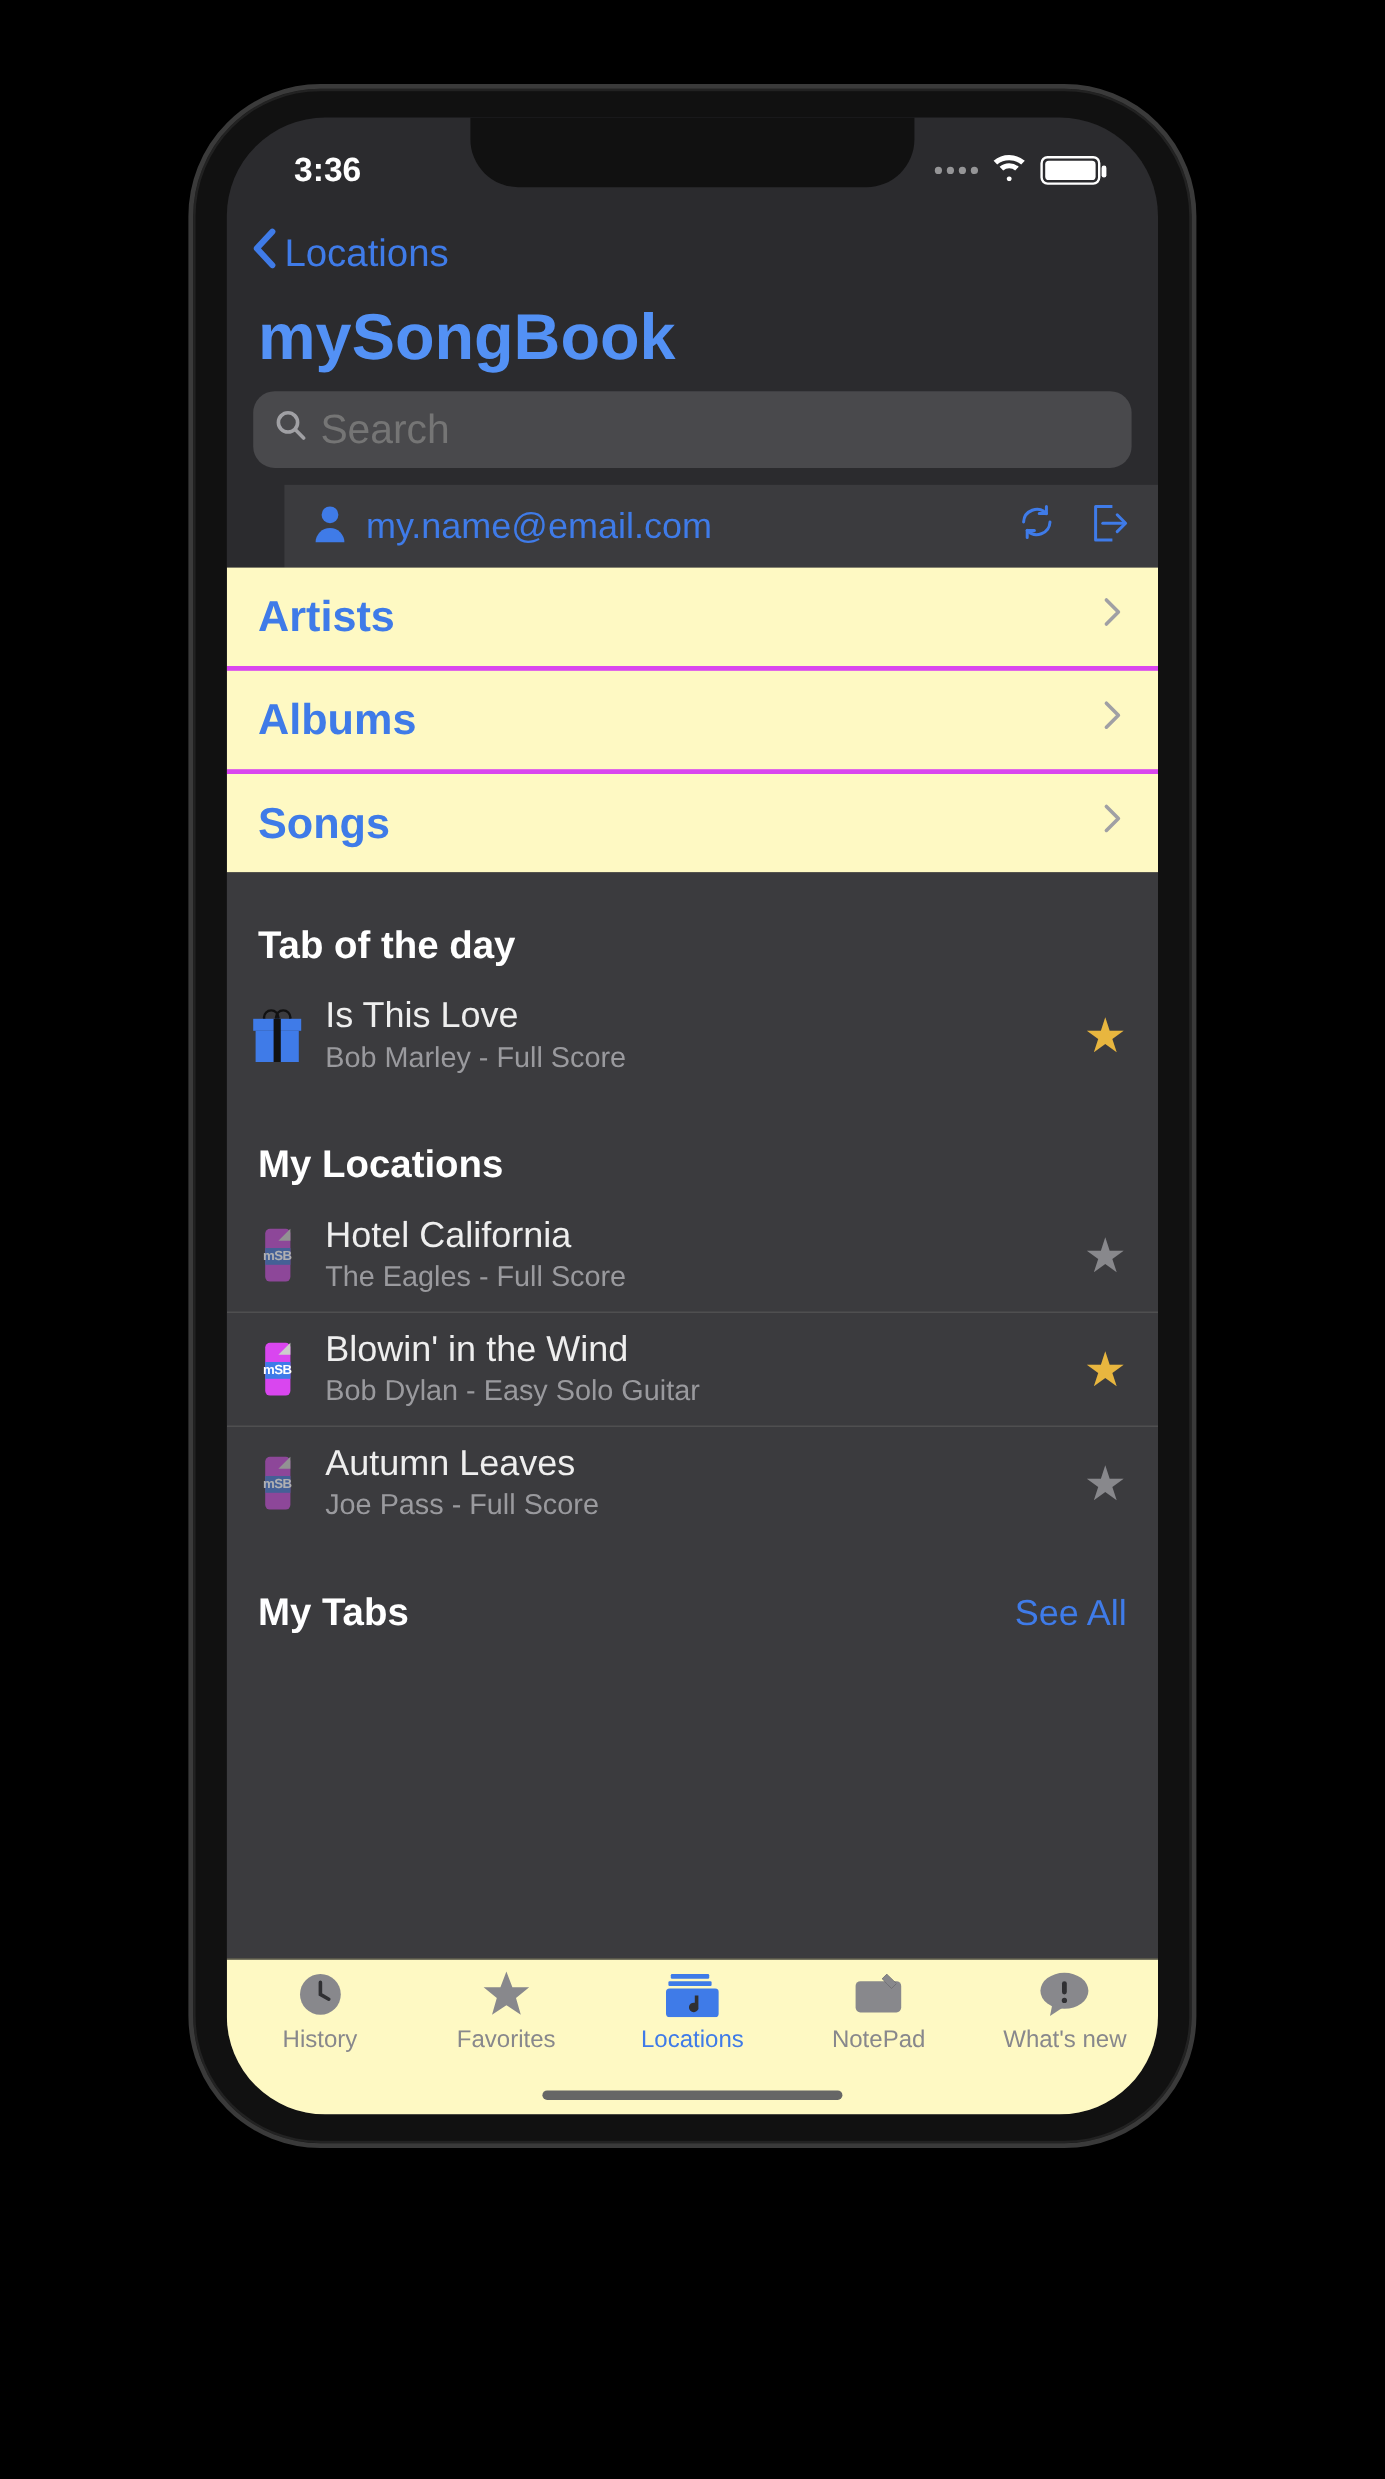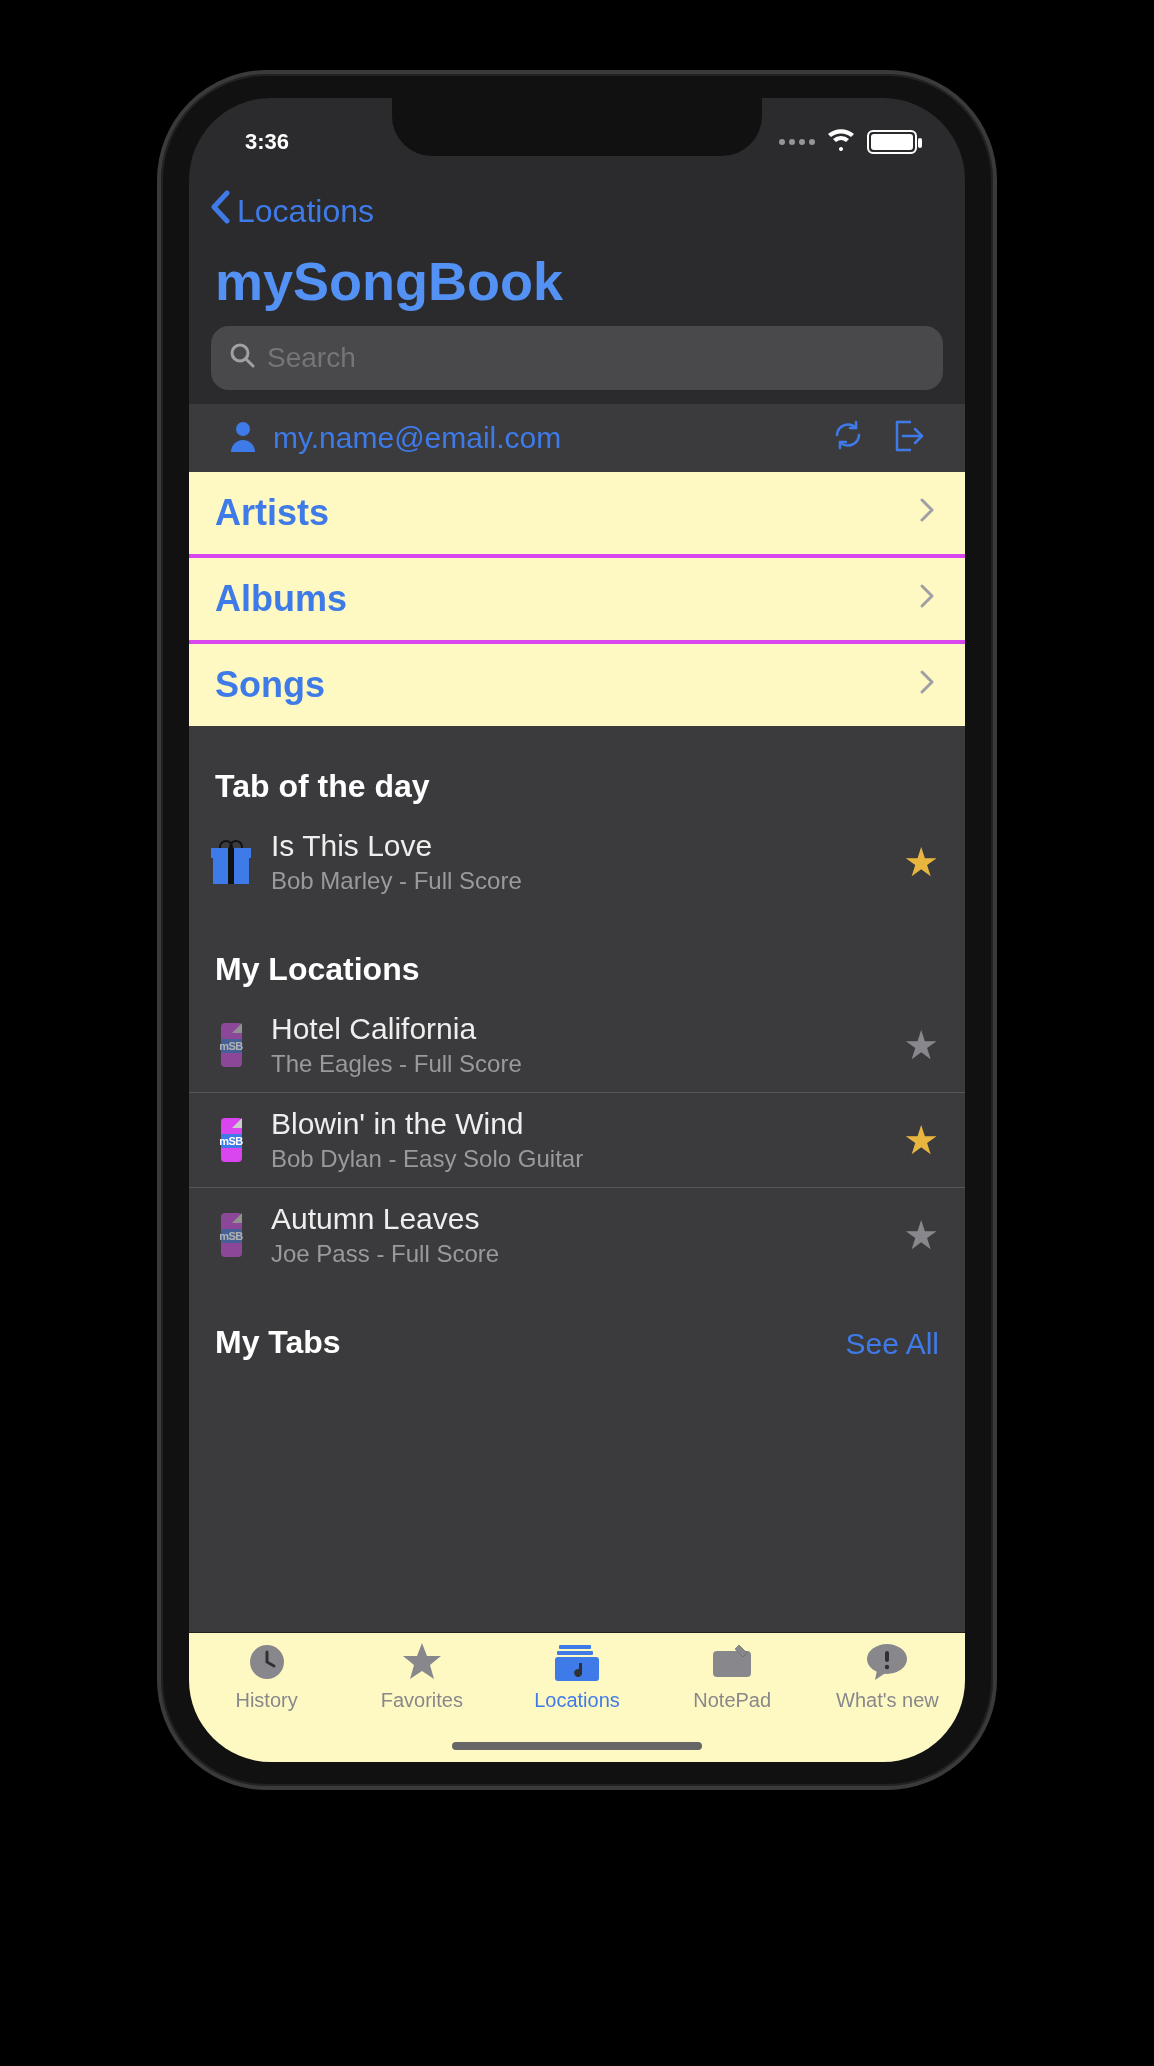--- a/index.html
+++ b/index.html
@@ -49,21 +49,21 @@
   }
   
   .statusbar {
     height: 88px;
     display: flex;
     align-items: center;
     justify-content: space-between;
     padding: 0 48px 0 56px;
     color: #fff;
     font-weight: 600;
-    font-size: 22px;
+    font-size: 28px;
   }
   .status-right { display: flex; align-items: center; gap: 10px; }
   .dots { display:flex; gap:4px; opacity:.5; }
   .dots span { width:6px; height:6px; background:#fff; border-radius:50%; }
   .wifi-icon, .battery-icon { display:inline-block; }
   .battery { width: 50px; height: 24px; border: 2px solid #fff; border-radius: 6px; position: relative; }
   .battery::after { content:""; position:absolute; right:-7px; top:6px; width:4px; height:10px; background:#fff; border-radius:2px; }
   .battery-fill { position:absolute; left:2px; top:2px; bottom:2px; width:42px; background:#fff; border-radius:3px; }
 
   
@@ -87,22 +87,23 @@
     display:flex; align-items:center;
     padding: 0 18px;
     color:#a0a0a4; font-size:30px;
     gap: 12px;
     cursor:text;
   }
 
   .account-row {
     background:#3b3b3e;
     display:flex; align-items:center;
-    padding: 14px 40px;
+    padding: 14px 24px;
     gap: 16px;
+    margin-left: 48px;
   }
   .account-email { color:#3f7be8; font-size:30px; flex:1; }
   .account-icons { display:flex; gap:26px; color:#3f7be8; }
   .icon-btn { cursor:pointer; }
 
   .nav-list { background:#fef9c3; }
   .nav-item {
     display:flex; align-items:center; justify-content:space-between;
     padding: 20px 30px 20px 26px;
     color:#3f7be8; font-size:36px; font-weight:600;
@@ -238,21 +239,21 @@
 
     <div class="page-title">mySongBook</div>
 
     <div class="searchbar">
       <span>
         <svg width="26" height="26" viewBox="0 0 26 26">
             <circle cx="11" cy="11" r="8" fill="none" stroke="#a0a0a4" stroke-width="3"></circle>
             <line x1="17" y1="17" x2="24" y2="24" stroke="#a0a0a4" stroke-width="3" stroke-linecap="round"></line>
           </svg>
       </span>
-      <input type="text" style="background: transparent; border: none; outline: none; color: rgb(255, 255, 255); font-size: 28px; flex: 1 1 0%;" placeholder="Search">
+      <input type="text" style="background: transparent; border: none; outline: none; color: rgb(255, 255, 255); font-size: 34px; flex: 1 1 0%;" placeholder="Search">
     </div>
 
     <div class="account-row">
       <span>
         <svg width="28" height="32" viewBox="0 0 28 32">
             <circle cx="14" cy="9" r="7" fill="#3f7be8"></circle>
             <path d="M2 32 a12 12 0 0 1 24 0 z" fill="#3f7be8"></path>
           </svg>
       </span>
       <span class="account-email">my.name@email.com</span>

